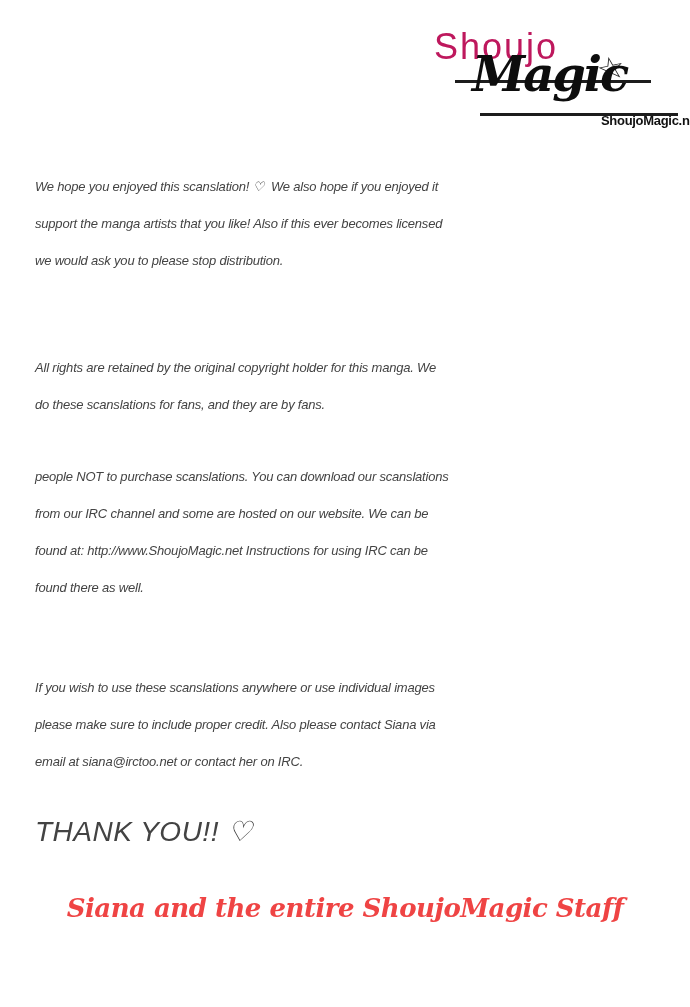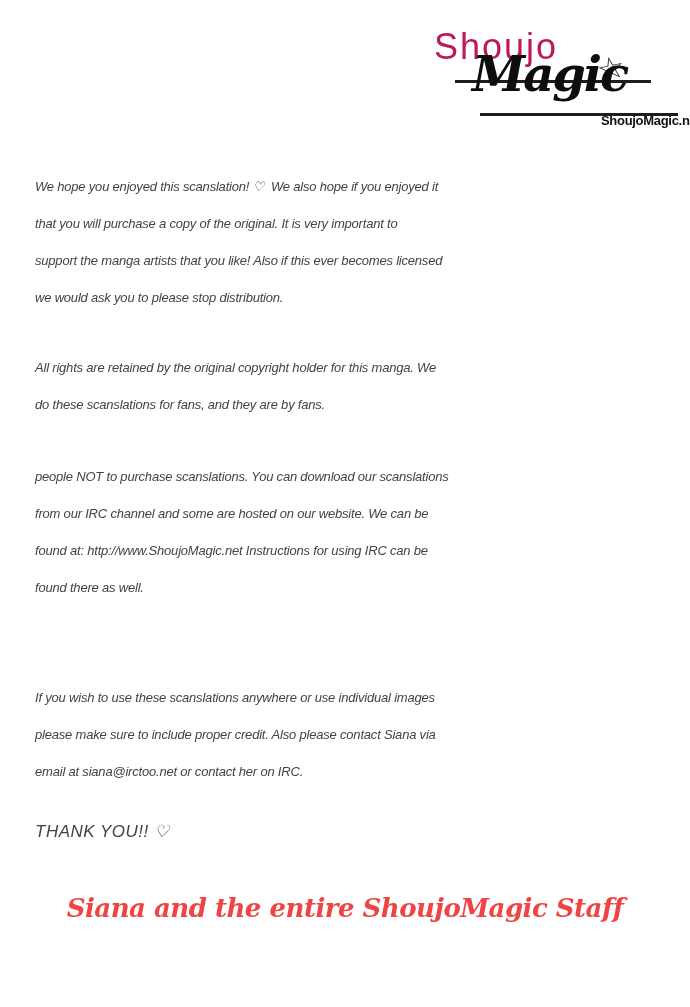--- a/index.html
+++ b/index.html
@@ -61,25 +61,25 @@
   .para { position: absolute; left: 0; }
   .line {
     white-space: pre;
     font-size: 13px;
     line-height: 37px;
     letter-spacing: -0.2px;
   }
   .para-1 { top: 168px; }
   .para-2 { top: 349px; }
   .para-3 { top: 458px; }
-  .para-4 { top: 669px; margin-top: 10px; }
+  .para-4 { top: 669px; }
   .thank-you {
     position: absolute; left: 0; top: 813px;
     white-space: pre;
-    font-size: 17px; line-height: 37px;
+    font-size: 28px; line-height: 37px;
     letter-spacing: 0.5px;
   }
 
   
   .signature {
     position: absolute; left: 0; top: 888px; width: 690px;
     text-align: center;
     font-family: "DejaVu Serif", serif;
     font-style: italic; font-weight: bold;
     font-size: 26px; line-height: 40px;
@@ -98,21 +98,20 @@
     <div class="logo-star">☆</div>
     <div class="logo-magic">Magic</div>
     <div class="logo-line2"></div>
     <div class="logo-site">ShoujoMagic.net</div>
   </div>
 
   <div class="copy">
 
     <div class="para para-1">
       <div class="line">We hope you enjoyed this scanslation! ♡  We also hope if you enjoyed it</div>
-      <div class="line">that you will purchase a copy of the original. It is very important to</div>
       <div class="line">support the manga artists that you like! Also if this ever becomes licensed</div>
       <div class="line">we would ask you to please stop distribution.</div>
     </div>
 
     <div class="para para-2">
       <div class="line">All rights are retained by the original copyright holder for this manga. We</div>
       <div class="line">do these scanslations for fans, and they are by fans.</div>
     </div>
 
     <div class="para para-3">

